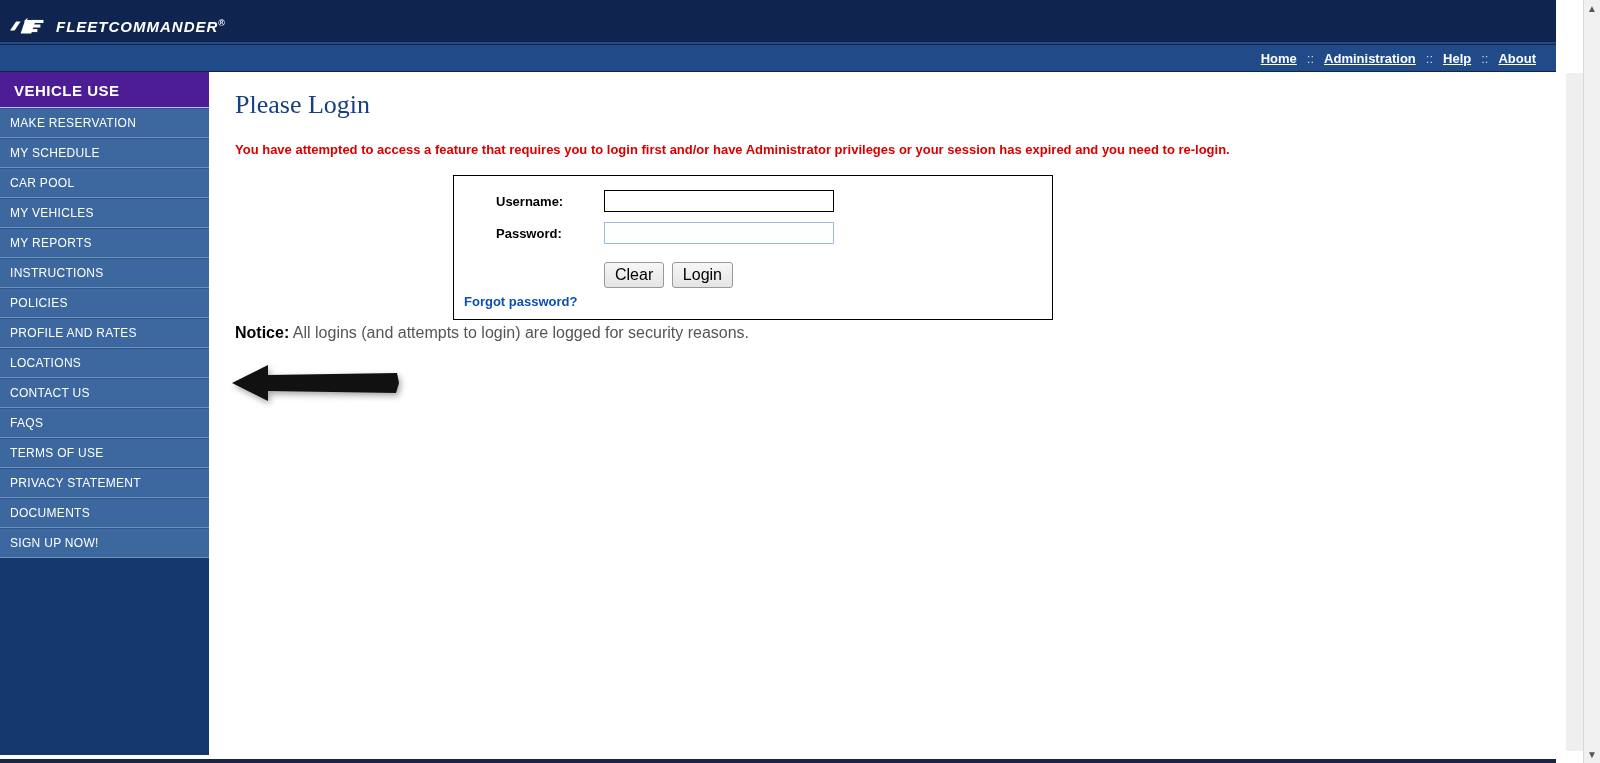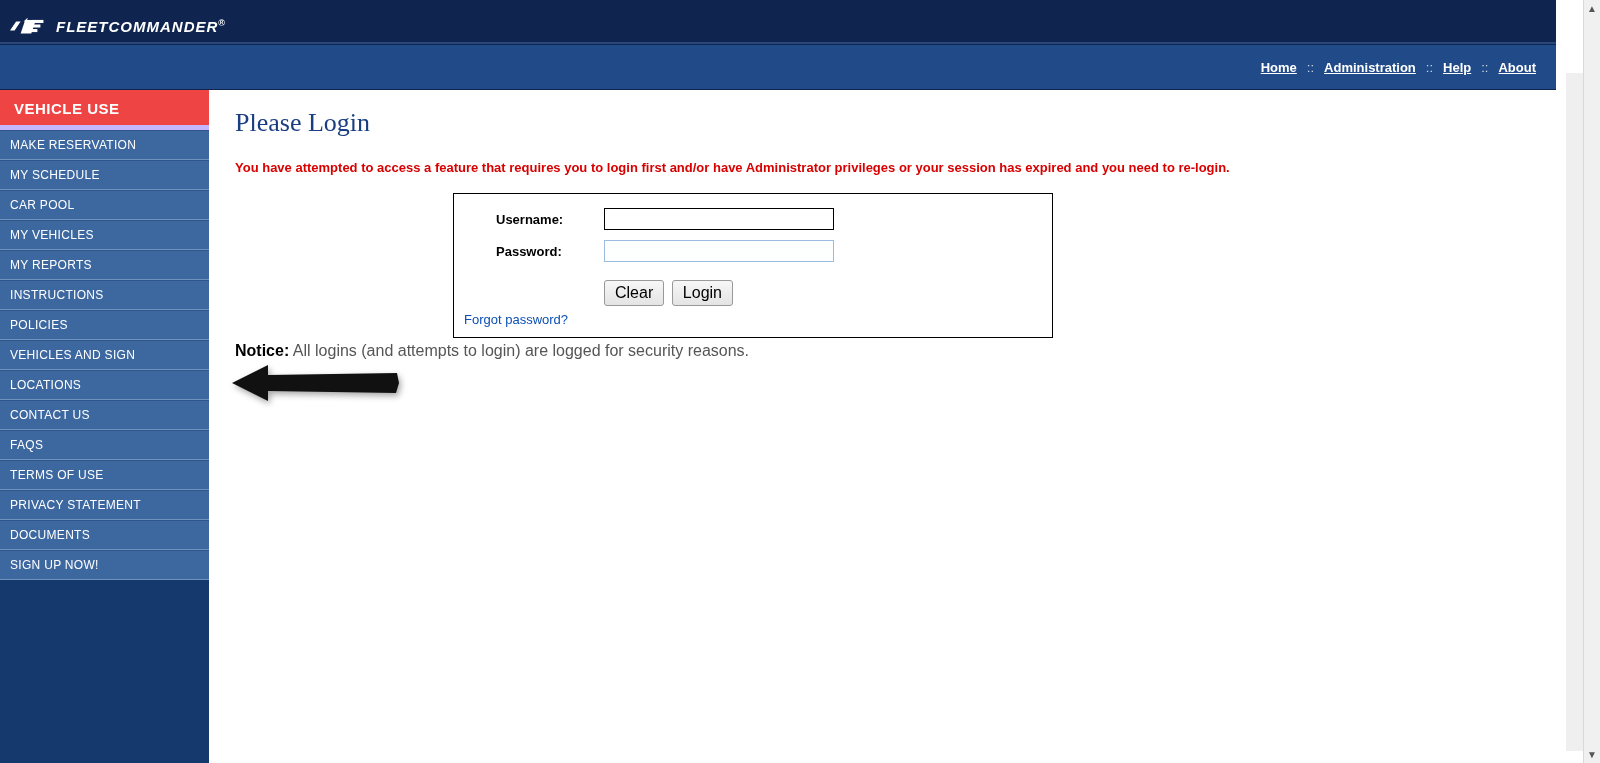--- a/index.html
+++ b/index.html
@@ -80,21 +80,21 @@
   }
   .brand-text {
     font-size: 15px;
     font-style: italic;
     font-family: Arial, sans-serif;
   }
   .brand-text sup { font-size: 9px; font-style: normal; }
 
   .subbar {
     background: #204a88;
-    height: 46px;
+    height: 28px;
     border-top: 1px solid #0f254f;
     border-bottom: 1px solid #0f254f;
     display: flex;
     justify-content: flex-end;
     align-items: center;
     padding-right: 20px;
     gap: 6px;
     color: #d0ddef;
     font-size: 13px;
     font-weight: bold;
@@ -112,22 +112,22 @@
     background: #16396d;
     color: #fff;
     flex-shrink: 0;
     font-size: 13px;
   }
   .side-title {
     font-weight: bold;
     font-size: 15px;
     padding: 10px 14px 8px 14px;
     letter-spacing: 0.5px;
-    background: #ef4444;
-    border-bottom: 5px solid #c4b5fd;
+    background: #4c1d95;
+    border-bottom: 1px solid #c4b5fd;
   }
   .side-item {
     background: #3d689f;
     border-bottom: 1px solid #6e93bd;
     border-top: 1px solid #2f558c;
     padding: 7px 10px;
     font-size: 12px;
     letter-spacing: 0.3px;
     cursor: pointer;
   }
@@ -191,21 +191,21 @@
     background: linear-gradient(#f7f7f7, #e4e4e4);
     border: 1px solid #999;
     border-radius: 3px;
     padding: 3px 10px;
     font-size: 16px;
     cursor: pointer;
     margin-right: 4px;
   }
   .forgot {
     color: #0c4fb3;
-    font-weight: normal;
+    font-weight: bold;
     font-size: 13px;
     text-decoration: none;
     cursor: pointer;
     text-align: center;
   }
 
   .notice {
     margin-top: 4px;
     font-size: 16px;
     color: #555;
@@ -263,21 +263,21 @@
       <div class="sidebar">
         <div class="side-title">VEHICLE USE</div>
         <div class="side-item">MAKE RESERVATION</div>
         <div class="side-item">MY SCHEDULE</div>
         <div class="side-item">CAR POOL</div>
         <div class="side-item">MY VEHICLES</div>
         <div class="side-item">MY REPORTS</div>
 
         <div class="side-item">INSTRUCTIONS</div>
         <div class="side-item">POLICIES</div>
-        <div class="side-item">VEHICLES AND SIGN</div>
+        <div class="side-item">PROFILE AND RATES</div>
         <div class="side-item">LOCATIONS</div>
         <div class="side-item">CONTACT US</div>
         <div class="side-item">FAQS</div>
         <div class="side-item">TERMS OF USE</div>
         <div class="side-item">PRIVACY STATEMENT</div>
         <div class="side-item">DOCUMENTS</div>
         <div class="side-item">SIGN UP NOW!</div>
       </div>
 
       <div class="main">

